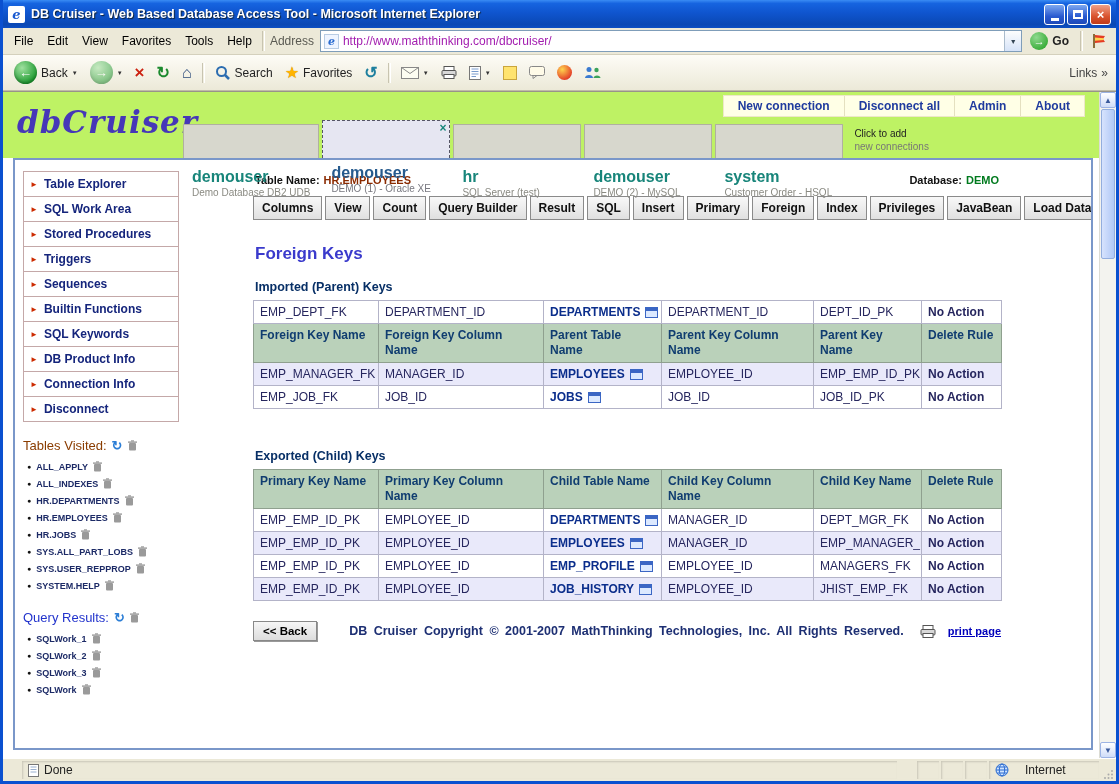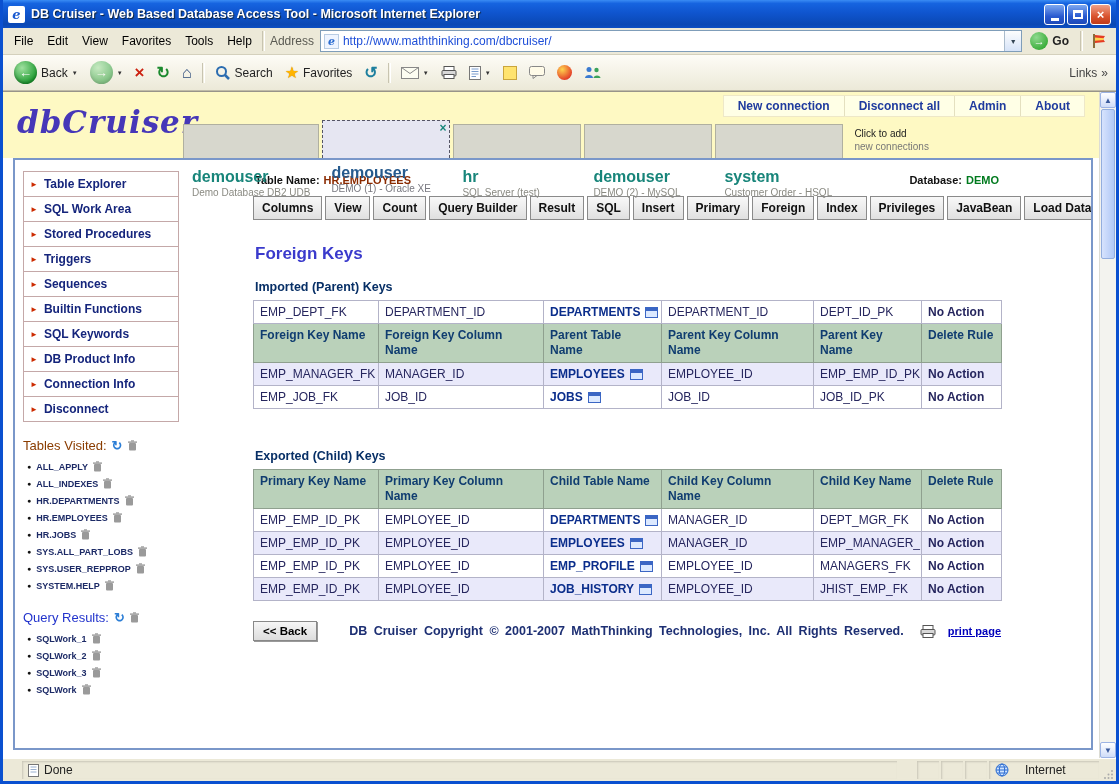--- a/index.html
+++ b/index.html
@@ -27,21 +27,21 @@
   
   .menubar { height:27px; flex:0 0 27px; display:flex; align-items:center; background:#ece9d8; padding:0 4px;
     border-bottom:1px solid #d4d0bc; }
   .menu-item { padding:3px 7px; font-size:12px; color:#000; cursor:pointer; }
   .msep { width:3px; height:20px; border-left:1px solid #c8c4b0; border-right:1px solid #fff; margin:0 3px; }
   .addr-label { font-size:12px; color:#5a5a52; padding:0 6px 0 2px; }
   .addr-box { flex:1; height:22px; background:#fff; border:1px solid #7f9db9; display:flex; align-items:center;
     padding-left:3px; gap:4px; font-size:12px; cursor:text; }
   .addr-ie { width:15px; height:15px; border:1px solid #b8cce4; background:#eef4ff; color:#2a6bd0; font-weight:bold;
     font-style:italic; font-family:"DejaVu Serif",serif; font-size:11px; display:flex; align-items:center; justify-content:center; }
-  .addr-url { flex:1; color:#1d4ed8; white-space:nowrap; overflow:hidden; }
+  .addr-url { flex:1; color:#a21caf; white-space:nowrap; overflow:hidden; }
   .addr-drop { width:17px; height:20px; background:linear-gradient(#fdfdfd,#d6e3f8); border-left:1px solid #aabbcc;
     display:flex; align-items:center; justify-content:center; font-size:7px; color:#334455; cursor:pointer; }
   .go-btn { display:flex; align-items:center; gap:4px; padding:0 8px; font-size:12px; font-weight:bold; color:#222; cursor:pointer; }
   .go-circle { width:18px; height:18px; border-radius:50%; background:radial-gradient(circle at 35% 30%,#8fd98f,#1d9e1d);
     color:#fff; display:flex; align-items:center; justify-content:center; font-size:11px; font-weight:bold; }
 
   
   .toolbar { height:36px; flex:0 0 36px; display:flex; align-items:center; gap:2px; padding:0 6px;
     background:linear-gradient(#fdfcf6,#ece9d8); border-bottom:1px solid #c0bca8; }
   .tool { display:flex; align-items:center; gap:4px; padding:3px 5px; font-size:12px; color:#222; border-radius:3px; cursor:pointer; }
@@ -56,21 +56,21 @@
   .hist-g { color:#1d7f9e; font-weight:bold; font-size:16px; line-height:1; }
   .star-g { color:#ffb400; font-size:16px; line-height:1; text-shadow:0 0 1px #b87700; }
   .note-ic { width:14px; height:14px; background:#ffe36e; border:1px solid #caa53c; }
   .ball-ic { width:15px; height:15px; border-radius:50%; background:radial-gradient(circle at 35% 30%,#ffd34d,#e5442a 70%,#a8220f); }
   .links { margin-left:auto; display:flex; align-items:center; gap:4px; font-size:12px; color:#444; padding-right:2px; }
 
   
   .viewport { flex:1; display:flex; min-height:0; border-top:1px solid #98948a; background:#fff; }
   .page { flex:1; display:flex; flex-direction:column; min-width:0; background:#fff; }
 
-  .page-header { position:relative; height:66px; flex:0 0 66px; background:#fef9c3; }
+  .page-header { position:relative; height:66px; flex:0 0 66px; background:#bef264; }
   .logo { position:absolute; left:14px; top:12px; font-family:"DejaVu Serif",serif; font-style:italic; font-weight:bold;
     font-size:31px; color:#4637b8; letter-spacing:1px; }
   .topnav { position:absolute; top:3px; right:14px; display:flex; background:#ffffe6; border:1px solid #eee8c8; }
   .nav-item { padding:3px 14px; font-size:12px; font-weight:bold; color:#1f3b9e; border-left:1px solid #e4e0c0; cursor:pointer; }
   .nav-item:first-child { border-left:none; }
 
   .conn-tabs { position:absolute; left:180px; bottom:0; display:flex; align-items:flex-end; gap:3px; }
   .conn-tab { background:#d7d7cd; border:1px solid #b0b0a0; border-bottom:none; padding:3px 8px 4px; height:34px;
     min-width:128px; cursor:pointer; }
   .conn-tab .user { display:block; color:#18857a; font-weight:bold; font-size:16px;margin-top:40px; }

